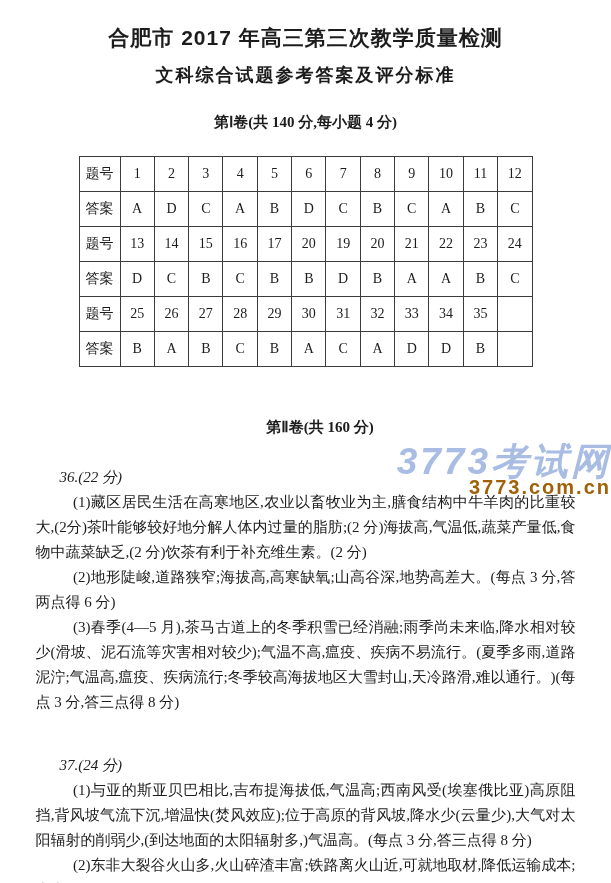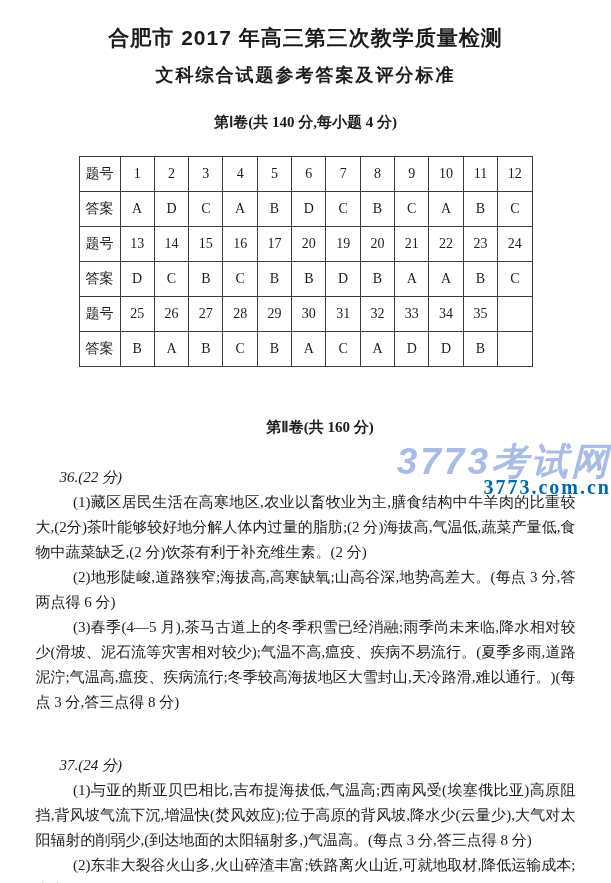--- a/index.html
+++ b/index.html
@@ -197,21 +197,21 @@
           <td>B</td>
           <td></td>
         </tr>
       </tbody>
   </table>
 
   <p class="sec-header" id="sec2-header">第Ⅱ卷(共 160 分)</p>
 
   <div class="watermark">
     <div class="wm-name" style="color: rgb(169, 188, 228);">3773考试网</div>
-    <div class="wm-url" style="color: #0369a1; font-family: Liberation Serif, serif;">3773.com.cn</div>
+    <div class="wm-url" style="color: #a16207;">3773.com.cn</div>
   </div>
 
   <div class="content">
     <div>
       <p class="q-heading">36.(22 分)</p>
       <p class="para">(1)藏区居民生活在高寒地区,农业以畜牧业为主,膳食结构中牛羊肉的比重较大,(2分)茶叶能够较好地分解人体内过量的脂肪;(2 分)海拔高,气温低,蔬菜产量低,食物中蔬菜缺乏,(2 分)饮茶有利于补充维生素。(2 分)</p>
       <p class="para">(2)地形陡峻,道路狭窄;海拔高,高寒缺氧;山高谷深,地势高差大。(每点 3 分,答两点得 6 分)</p>
       <p class="para">(3)春季(4—5 月),茶马古道上的冬季积雪已经消融;雨季尚未来临,降水相对较少(滑坡、泥石流等灾害相对较少);气温不高,瘟疫、疾病不易流行。(夏季多雨,道路泥泞;气温高,瘟疫、疾病流行;冬季较高海拔地区大雪封山,天冷路滑,难以通行。)(每点 3 分,答三点得 8 分)</p>
     </div>
     <div class="q-block-37">

